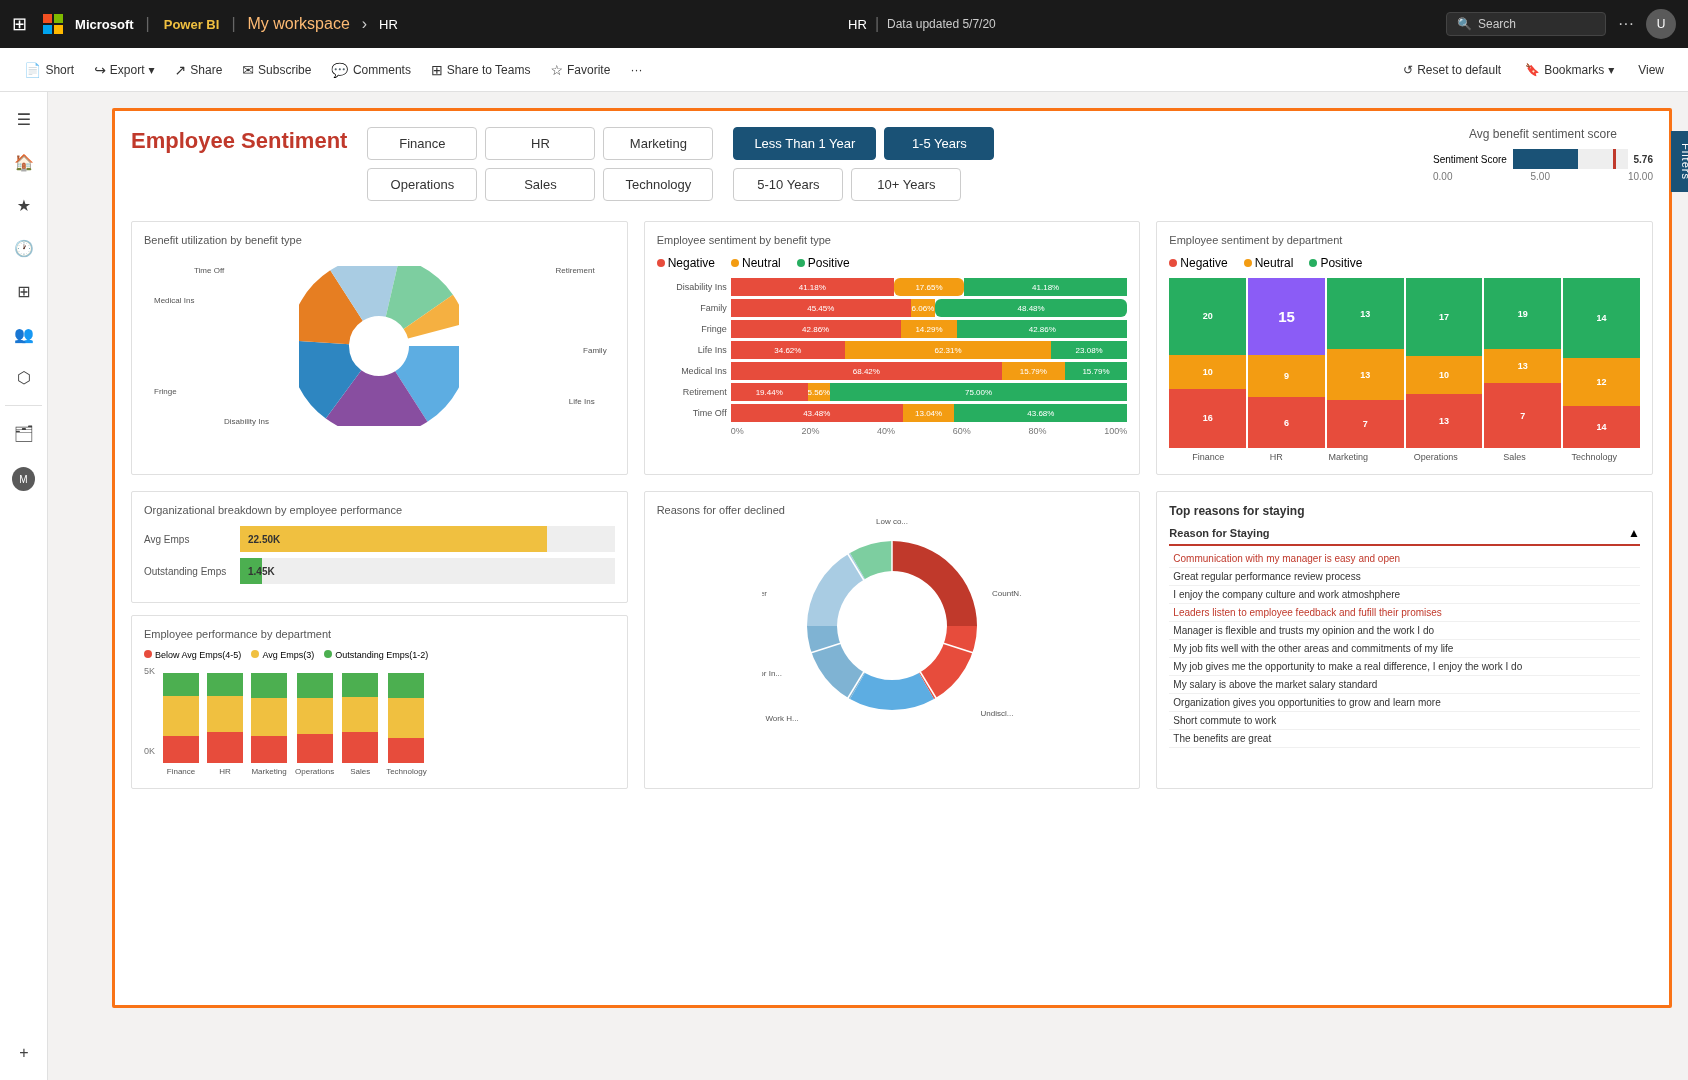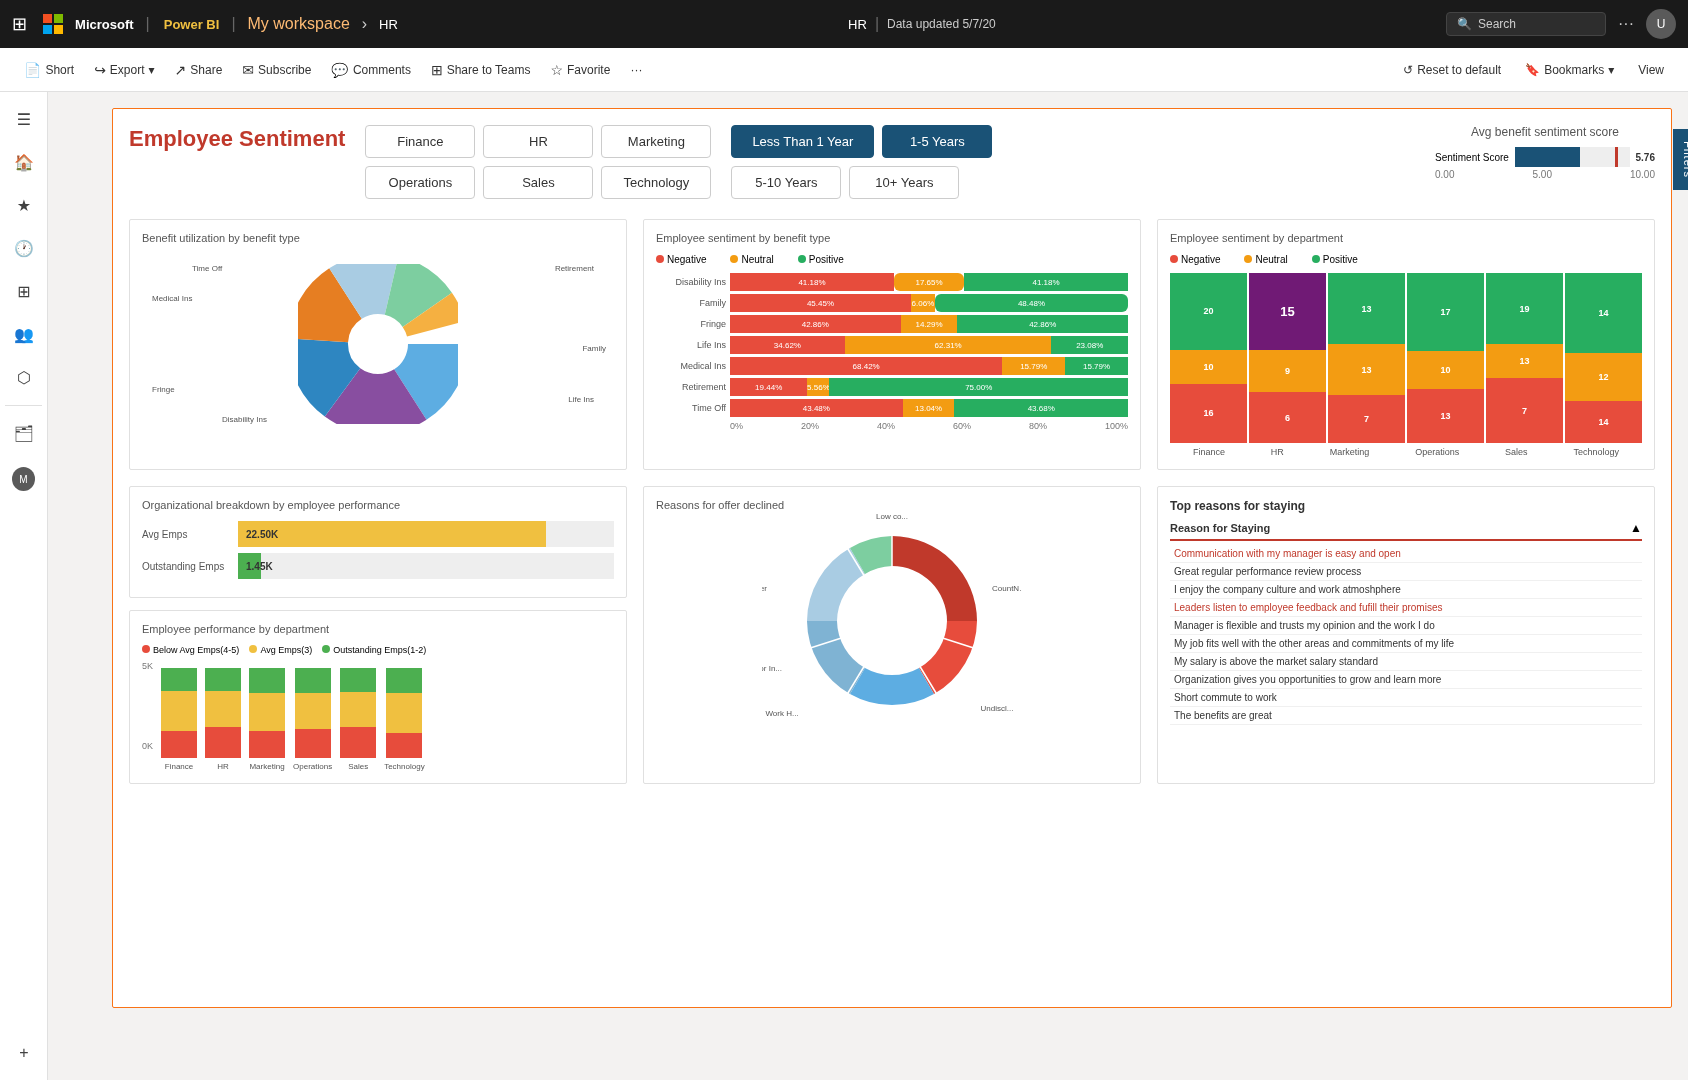--- a/index.html
+++ b/index.html
@@ -127,21 +127,21 @@
       overflow-y: auto;
       overflow-x: hidden;
       background: #f3f2f1;
       padding: 16px;
       position: relative;
     }
 
     
     .report-canvas {
       background: white;
-      border: 1px solid #f97316;
+      border: 3px solid #f97316;
       border-radius: 2px;
       padding: 16px;
       position: relative;
       min-height: 900px;
     }
 
     
     .es-header {
       display: flex;
       align-items: flex-start;
@@ -236,23 +236,23 @@
       display: flex;
       justify-content: center;
       align-items: center;
       height: 180px;
       position: relative;
     }
 
     
     .stacked-legend {
       display: flex;
-      gap: 24px;
+      gap: 16px;
       margin-bottom: 8px;
-      font-size: 10px;
+      font-size: 12px;
       align-items: center;
     }
     .legend-dot {
       width: 8px; height: 8px; border-radius: 50%; display: inline-block; margin-right: 3px;
     }
     .stacked-row {
       display: flex;
       align-items: center;
       margin-bottom: 3px;
       gap: 4px;
@@ -630,21 +630,21 @@
           <div id="marimekko-chart" style="height:170px;display:flex;gap:2px;align-items:flex-end;">
               <div style="flex: 1 1 0%; display: flex; flex-direction: column; height: 100%;">
       <div style="display:flex;flex-direction:column;height:100%;">
         <div style="flex:45;background:#27ae60;display:flex;align-items:center;justify-content:center;font-size:9px;color:white;font-weight:600;">20</div>
         <div style="flex:20;background:#f39c12;display:flex;align-items:center;justify-content:center;font-size:9px;color:white;font-weight:600;">10</div>
         <div style="flex:35;background:#e74c3c;display:flex;align-items:center;justify-content:center;font-size:9px;color:white;font-weight:600;">16</div>
       </div>
     </div>
               <div style="flex: 1 1 0%; display: flex; flex-direction: column; height: 100%;">
       <div style="display:flex;flex-direction:column;height:100%;">
-        <div style="flex:45;background:#701a75;display:flex;align-items:center;justify-content:center;font-size:13px;color:white;font-weight:600;">15</div>
+        <div style="flex:45;background:#8b5cf6;display:flex;align-items:center;justify-content:center;font-size:15px;color:white;font-weight:600;">15</div>
         <div style="flex:25;background:#f39c12;display:flex;align-items:center;justify-content:center;font-size:9px;color:white;font-weight:600;">9</div>
         <div style="flex:30;background:#e74c3c;display:flex;align-items:center;justify-content:center;font-size:9px;color:white;font-weight:600;">6</div>
       </div>
     </div>
               <div style="flex: 1 1 0%; display: flex; flex-direction: column; height: 100%;">
       <div style="display:flex;flex-direction:column;height:100%;">
         <div style="flex:42;background:#27ae60;display:flex;align-items:center;justify-content:center;font-size:9px;color:white;font-weight:600;">13</div>
         <div style="flex:30;background:#f39c12;display:flex;align-items:center;justify-content:center;font-size:9px;color:white;font-weight:600;">13</div>
         <div style="flex:28;background:#e74c3c;display:flex;align-items:center;justify-content:center;font-size:9px;color:white;font-weight:600;">7</div>
       </div>
@@ -817,20 +817,21 @@
             <span class="reasons-header-text">Reason for Staying</span>
             <span style="font-size:12px;cursor:pointer;">▲</span>
           </div>
           <div class="reasons-list" id="reasons-list">
               <div class="reason-item highlighted">Communication with my manager is easy and open</div>
               <div class="reason-item">Great regular performance review process</div>
               <div class="reason-item">I enjoy the company culture and work atmoshphere</div>
               <div class="reason-item highlighted">Leaders listen to employee feedback and fufill their promises</div>
               <div class="reason-item">Manager is flexible and trusts my opinion and the work I do</div>
               <div class="reason-item">My job fits well with the other areas and commitments of my life</div>
+              <div class="reason-item">My job gives me the opportunity to make a real difference, I enjoy the work I do</div>
               <div class="reason-item">My salary is above the market salary standard</div>
               <div class="reason-item">Organization gives you opportunities to grow and learn more</div>
               <div class="reason-item">Short commute to work</div>
               <div class="reason-item">The benefits are great</div>
             </div>
         </div>
       </div>
 
     </div>
   </div>

